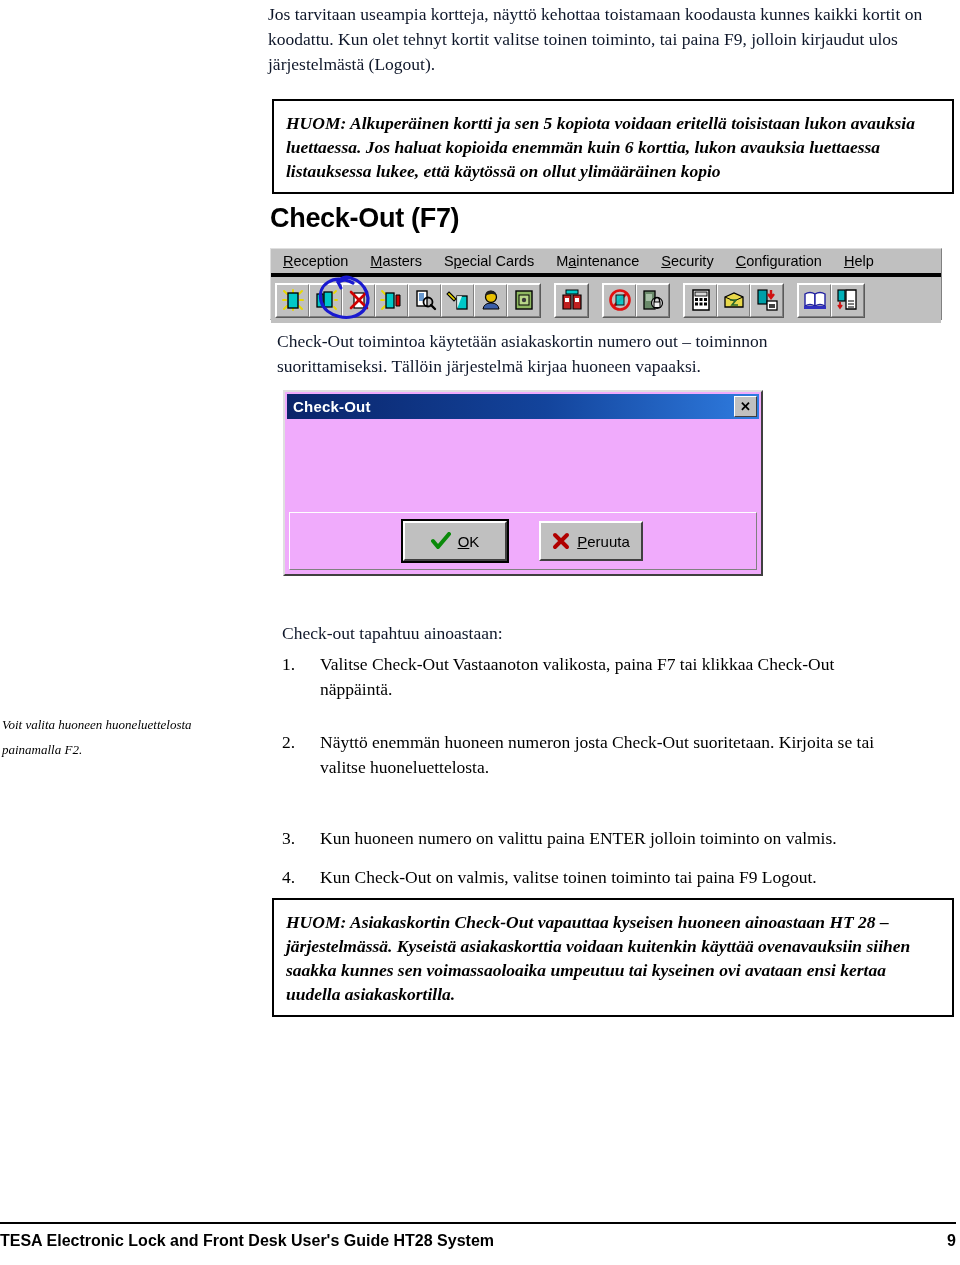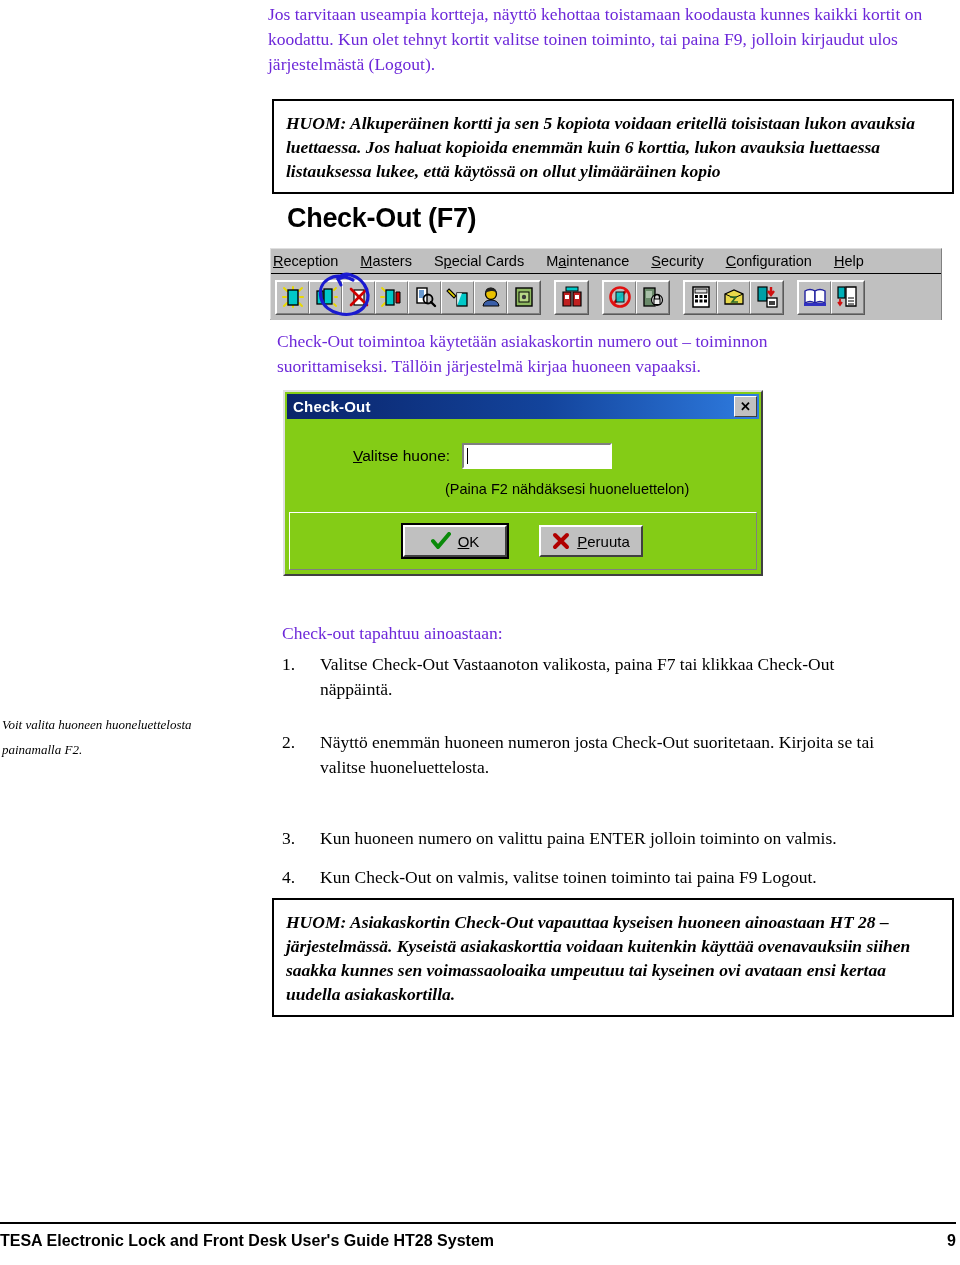--- a/index.html
+++ b/index.html
@@ -21,21 +21,21 @@
     width: 960px;
     height: 1265px;
   }
 
   
   .body-text {
     position: absolute;
     font-family: "Liberation Serif", serif;
     font-size: 17.5px;
     line-height: 25px;
-    color: #6d28d9;
+    color: #0f172a;
     text-align: left;
   }
 
   #intro-paragraph {
     left: 268px;
     top: 2px;
     width: 688px;
   }
 
   
@@ -64,21 +64,20 @@
   
   #section-heading {
     position: absolute;
     left: 270px;
     top: 203px;
     font-family: "Liberation Sans", sans-serif;
     font-weight: bold;
     font-size: 27px;
     letter-spacing: -0.3px;
     color: #000;
-    margin-left: 17px;
   }
 
   
   #app-window {
     position: absolute;
     left: 270px;
     top: 248px;
     width: 672px;
     height: 72px;
     background: #c0c0c0;
@@ -86,26 +85,26 @@
     border-left: 1px solid #dfdfdf;
     border-right: 1px solid #808080;
     border-bottom: 1px solid #808080;
     box-sizing: border-box;
     font-family: "Liberation Sans", sans-serif;
   }
   .menubar {
     display: flex;
     align-items: center;
     height: 24px;
-    padding-left: 2px;
+    padding-left: 12px;
     gap: 22px;
     font-size: 14.5px;
     color: #000;
     background: #c0c0c0;
-    border-bottom: 1px solid #000000;
+    border-bottom: 4px solid #000000;
   }
   .menu-item {
     white-space: nowrap;
     line-height: 1;
   }
   .menu-item u { text-decoration: underline; }
 
   .toolbar {
     display: flex;
     align-items: center;
@@ -158,21 +157,21 @@
     width: 600px;
   }
 
   
   #checkout-dialog {
     position: absolute;
     left: 283px;
     top: 390px;
     width: 480px;
     height: 186px;
-    background: #84cc16;
+    background: #f0abfc;
     border-top: 2px solid #dfdfdf;
     border-left: 2px solid #dfdfdf;
     border-right: 2px solid #404040;
     border-bottom: 2px solid #404040;
     box-sizing: border-box;
     font-family: "Liberation Sans", sans-serif;
   }
   .dlg-titlebar {
     height: 25px;
     margin: 2px 2px 0 2px;
@@ -262,21 +261,21 @@
     border-left: 1px solid #ffffff;
     border-right: 1px solid #808080;
     border-bottom: 1px solid #808080;
     display: flex;
     align-items: center;
     justify-content: center;
     gap: 32px;
   }
   .dlg-btn {
     width: 104px;
-    height: 32px;
+    height: 40px;
     background: #c0c0c0;
     border-top: 2px solid #ffffff;
     border-left: 2px solid #ffffff;
     border-right: 2px solid #404040;
     border-bottom: 2px solid #404040;
     box-sizing: border-box;
     display: flex;
     align-items: center;
     justify-content: center;
     gap: 7px;
@@ -541,29 +540,20 @@
 
     </div>
   </div>
 
   <div class="body-text" id="toolbar-description">Check-Out toimintoa käytetään asiakaskortin numero out – toiminnon suorittamiseksi. Tällöin järjestelmä kirjaa huoneen vapaaksi.</div>
 
   <div id="checkout-dialog">
     <div class="dlg-titlebar">
       <span class="dlg-title">Check-Out</span>
       <span class="dlg-close">✕</span>
-    </div>
-    <div class="dlg-body">
-      <div class="dlg-field-row">
-        <span class="dlg-label"><u>V</u>alitse huone:</span>
-        <div class="dlg-input">
-          <span class="caret"></span>
-        </div>
-      </div>
-      <div class="dlg-hint">(Paina F2 nähdäksesi huoneluettelon)</div>
     </div>
     <div class="dlg-buttonbar">
       <div class="dlg-btn default">
         <svg width="20" height="18" viewBox="0 0 20 18">
           <path d="M2 9 L7 15 L18 2" fill="none" stroke="#0a8a0a" stroke-width="4" stroke-linecap="round" stroke-linejoin="round"></path>
         </svg>
         <span><u>O</u>K</span>
       </div>
       <div class="dlg-btn">
         <svg width="18" height="18" viewBox="0 0 18 18">

